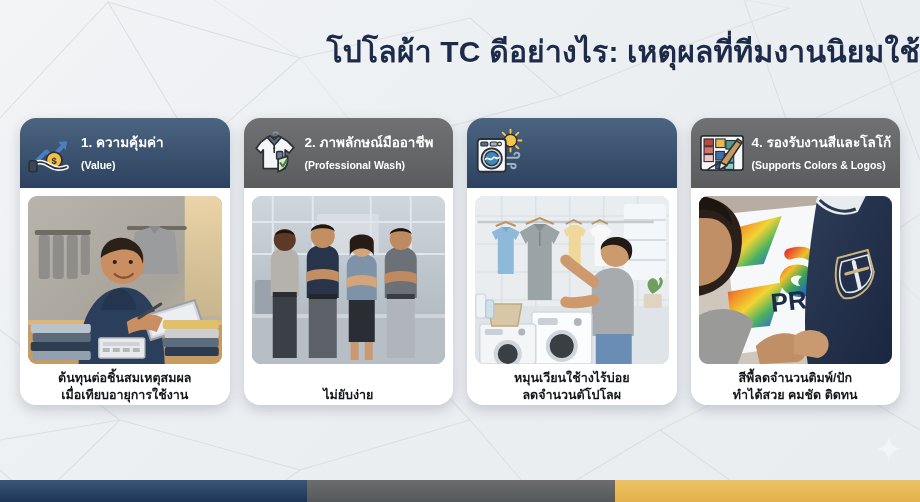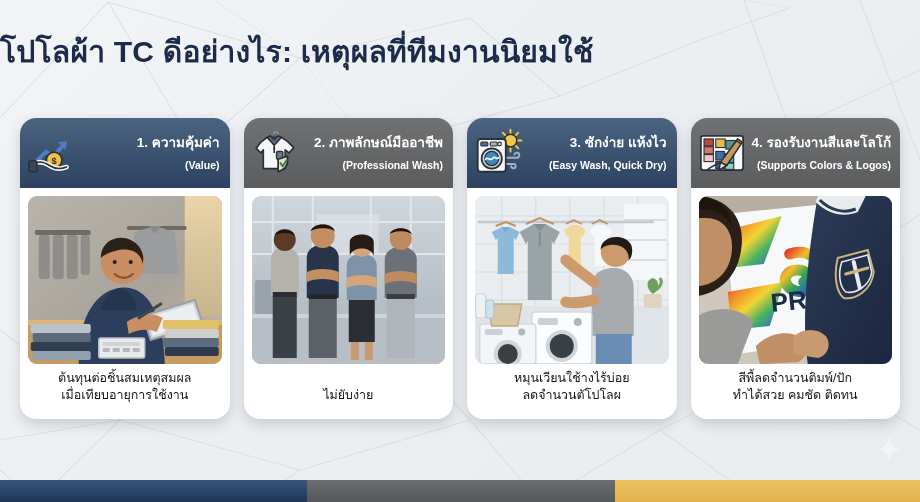--- a/index.html
+++ b/index.html
@@ -28,21 +28,21 @@
     inset: 0;
     pointer-events: none;
   }
 
   
   #title-block {
     position: absolute;
     top: 34px;
     left: 0;
     width: 920px;
-    text-align: left;
+    text-align: right;
   }
   #page-title {
     font-size: 30px;
     font-weight: bold;
     color: #1c2b4a;
     letter-spacing: 0.2px;
     line-height: 1.2;
     text-shadow: 0 1px 0 rgba(255,255,255,0.6);
   }
 
@@ -79,21 +79,21 @@
   .header-icon {
     width: 50px;
     height: 50px;
     flex: 0 0 50px;
     display: flex;
     align-items: center;
     justify-content: center;
   }
   .header-text {
     flex: 1 1 auto;
-    text-align: right;
+    text-align: left;
     color: #ffffff;
     line-height: 1.12;
     padding-right: 2px;
   }
   .header-th {
     font-size: 13.5px;
     font-weight: bold;
     display: block;
     white-space: nowrap;
   }
@@ -114,23 +114,23 @@
     background: #d9dde0;
   }
   .card-photo svg { display: block; width: 100%; height: 100%; }
 
   .card-caption {
     flex: 1 1 auto;
     display: flex;
     align-items: center;
     justify-content: center;
     text-align: center;
-    padding: 6px 8px 14px 8px;
+    padding: 6px 8px 0 8px;
     font-size: 12.5px;
-    font-weight: normal;
+    font-weight: bold;
     color: #14161a;
     line-height: 1.38;
   }
 
   
   #bottom-bar {
     position: absolute;
     left: 0;
     bottom: 0;
     width: 920px;
@@ -387,24 +387,20 @@
             <circle cx="34" cy="20.5" r="2.4" fill="#d8dde2" stroke="#2b2f36" stroke-width="1.4"></circle>
             <circle cx="24" cy="39" r="13" fill="#c9d3dc" stroke="#2b2f36" stroke-width="2.2"></circle>
             <circle cx="24" cy="39" r="9" fill="#3f87b5" stroke="#2b2f36" stroke-width="1.6"></circle>
             <path d="M16 40 C19 36 22 43 25 39 C28 35 30 41 33 38" stroke="#eaf3f8" stroke-width="2.2" fill="none" stroke-linecap="round"></path>
             <g stroke="#9fb3c6" stroke-width="2.4" stroke-linecap="round" fill="none">
               <path d="M44 38 H56 A3.2 3.2 0 1 0 53 34"></path>
               <path d="M44 46 H52 A2.8 2.8 0 1 1 49 49"></path>
             </g>
           </svg>
         </div>
-        <div class="header-text">
-          <span class="header-th">3. ซักง่าย แห้งไว</span>
-          <span class="header-en">(Easy Wash, Quick Dry)</span>
-        </div>
       </div>
       <div class="card-photo">
         <svg viewBox="0 0 196 168" preserveAspectRatio="xMidYMid slice">
           <rect width="196" height="168" fill="#e9edf0"></rect>
           <g stroke="#dbe2e7" stroke-width="1.6">
             <path d="M0 20 H196"></path>
               <path d="M0 48 H196"></path>
               <path d="M0 76 H196"></path>
               <path d="M0 104 H196"></path>
             <path d="M28 0 V120"></path>

